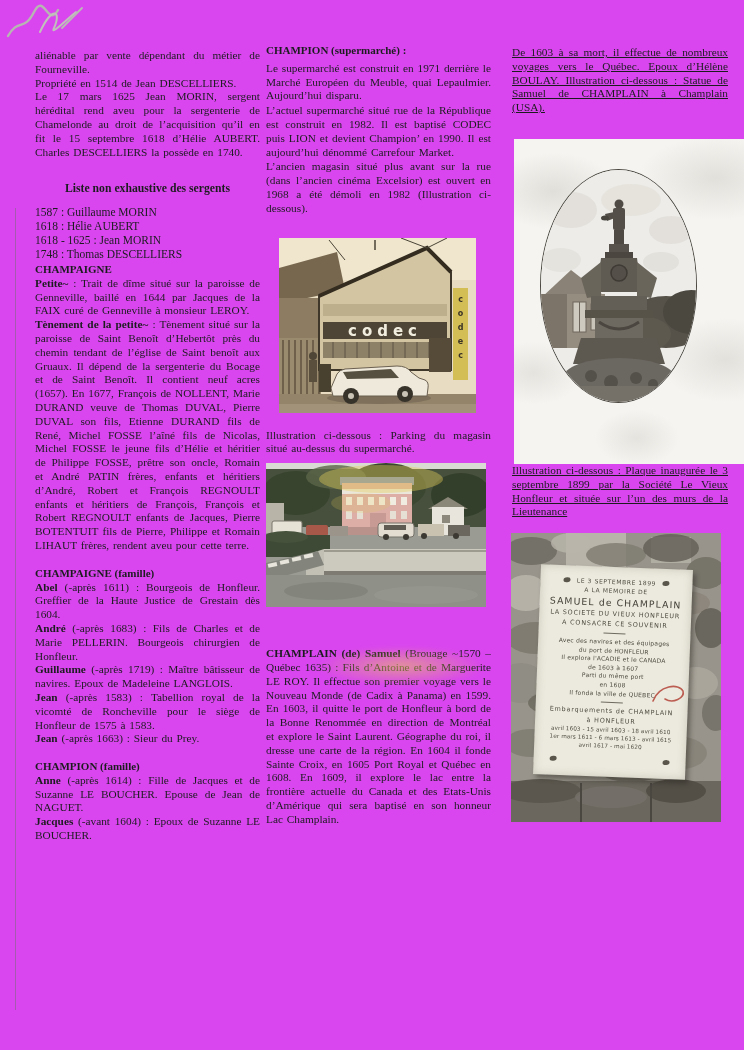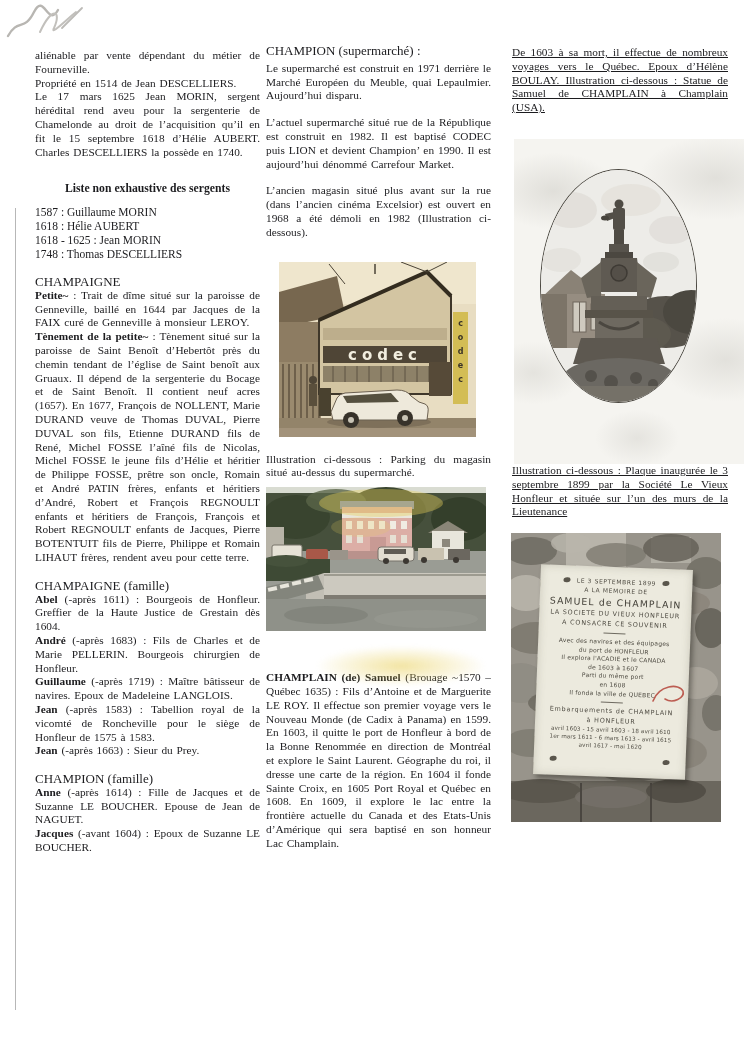--- a/index.html
+++ b/index.html
@@ -1,27 +1,27 @@
 <!DOCTYPE html>
 <html><head>
 <meta charset="utf-8">
 <style>
   html,body{margin:0;padding:0;background:#e8e8e8;}
-  #page{position:relative;width:744px;height:1050px;background:#ffffff;overflow:hidden;
+  #page{position:relative;width:744px;height:1050px;background:#d946ef;overflow:hidden;
         font-family:"Liberation Serif",serif;color:#1c1c1f;}
   .col{position:absolute;}
   #col1{left:35px;top:49px;width:225px;}
   #col2{left:266px;top:44px;width:225px;}
   #col3{left:512px;top:46px;width:216px;text-decoration:underline;}
   .para{font-size:11.3px;line-height:13.8px;text-align:justify;margin:0;word-spacing:1px;}
   .lead{font-weight:bold;}
-  .head{font-weight:normal;font-size:13px;line-height:13.8px;margin:0;}
+  .head{font-weight:bold;font-size:11px;line-height:13.8px;margin:0;}
   .center-head{font-weight:bold;font-size:11.7px;text-align:center;margin:23px 0 0 0;line-height:14px;}
   .serg-list{margin-top:10px;font-size:11.5px;line-height:13.9px;}
-  .mt4{margin-top:4px}.mt8{}.mt13{margin-top:13px}
+  .mt4{margin-top:4px}.mt8{}.mt13{margin-top:1px}
   .mt14{margin-top:14px}.mt24{margin-top:16px}
   .mt40{margin-top:40px}
   .photo{position:relative;overflow:hidden;background:#ddd;}
   .codec{width:197px;height:175px;margin:22px 0 0 13px;}
   .parking{width:220px;height:144px;margin-top:7px;}
   .statue-block{position:relative;width:246px;height:325px;margin-top:24px;margin-left:2px;
      background:
        radial-gradient(90px 55px at 16% 16%, rgba(176,174,166,.30), transparent 70%),
        radial-gradient(110px 60px at 82% 12%, rgba(168,166,158,.26), transparent 70%),
        radial-gradient(95px 60px at 86% 68%, rgba(172,170,162,.26), transparent 70%),

